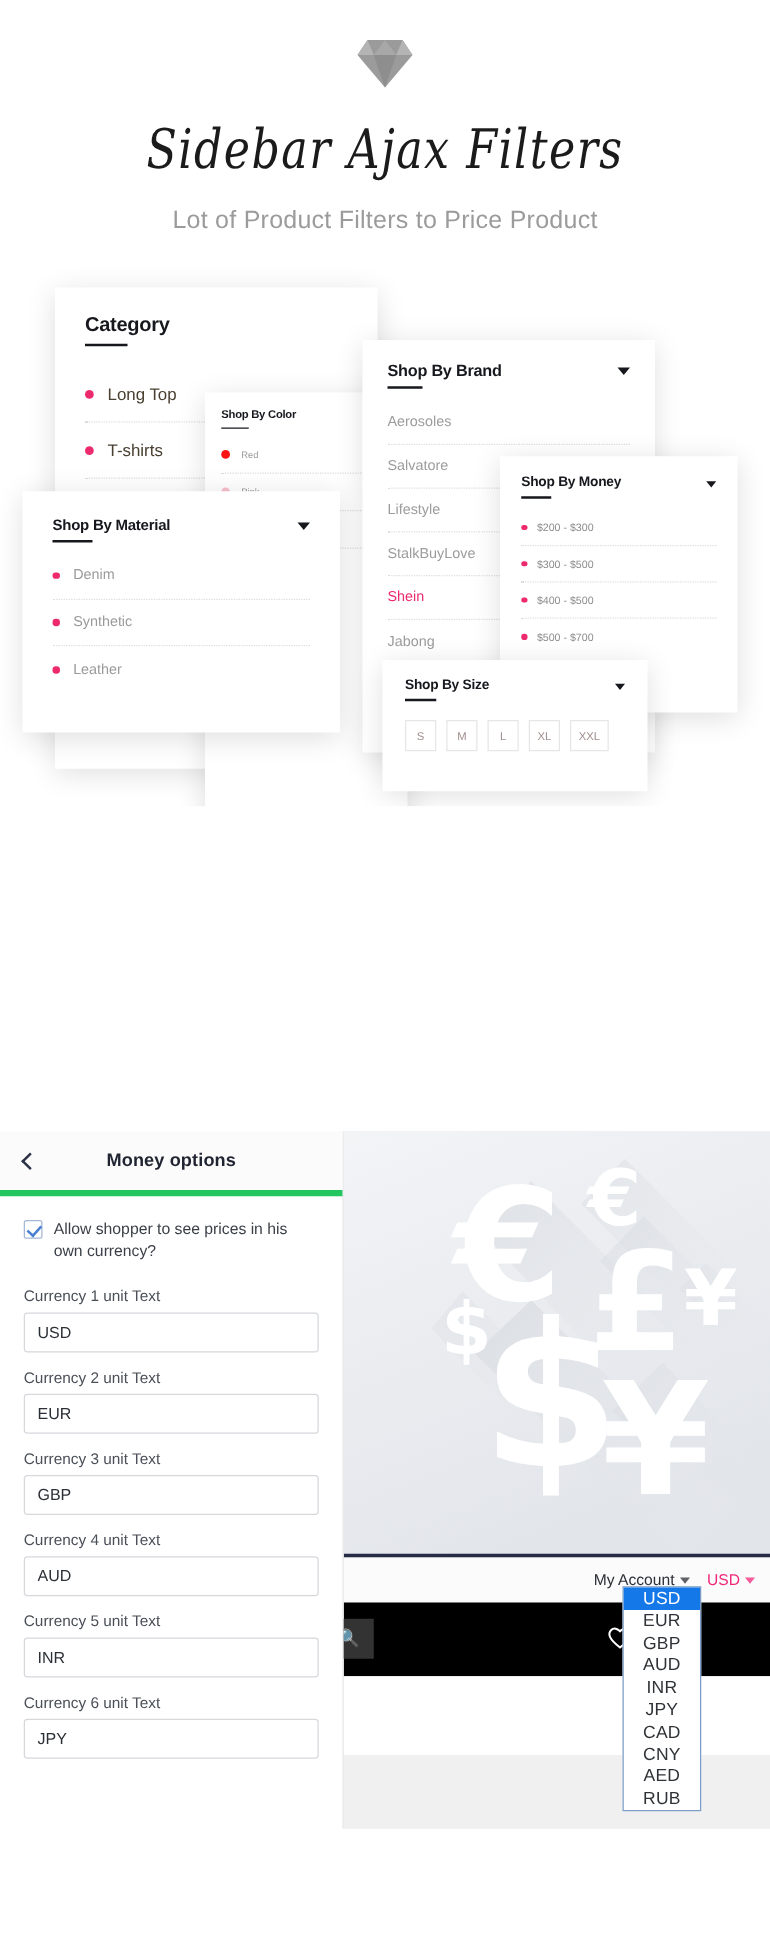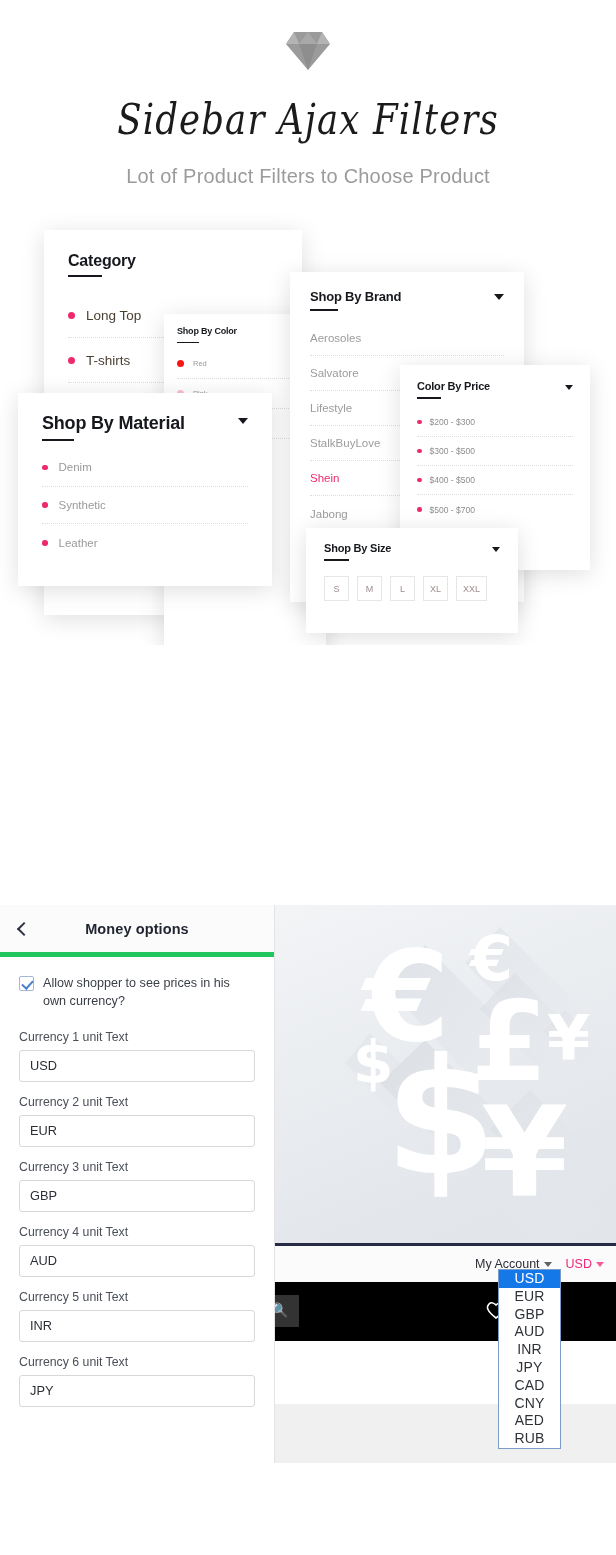--- a/index.html
+++ b/index.html
@@ -98,21 +98,21 @@
   #card-price { left: 400px; top: 160px; width: 190px; height: 205px; padding: 15px 17px; }
   #card-price .ftitle { font-size: 11px; }
   #card-price .ftitle::after { width:24px; }
   #card-price .frow { height: 29px; }
   #card-price .flabel { font-size: 8.5px; color:#8d8d8d; }
   #card-price .bullet { width:4.5px;height:4.5px; margin-right:8px; }
   #card-price .caret { border-left-width:4px;border-right-width:4px;border-top-width:5px;}
 
   
   #card-material { left: 18px; top: 188px; width: 254px; height: 193px; padding: 20px 24px; }
-  #card-material .ftitle { font-size: 18px; }
+  #card-material .ftitle { font-size: 12px; }
   #card-material .ftitle::after { width:32px; }
   #card-material .frow { height: 37.5px; }
   #card-material .flabel { font-size: 11.5px; color:#9a9a9a; }
   #card-material .bullet { width:5.5px;height:5.5px; }
   #card-material .list { margin-top: 8px; }
 
   
   #card-size { left: 306px; top: 323px; width: 212px; height: 105px; padding: 14px 18px; }
   #card-size .ftitle { font-size: 11px; }
   #card-size .ftitle::after { width:25px; }
@@ -211,21 +211,21 @@
 
   <div class="section-head" style="position:absolute;left:0;top:30px;width:616px;">
     <svg class="diamond-icon" width="46" height="42" viewBox="0 0 46 42">
       <path d="M9 2 L37 2 L45 14 L23 40 L1 14 Z" fill="#9b9b9b"></path>
       <path d="M9 2 L14 14 L1 14 Z" fill="#b4b4b4"></path>
       <path d="M37 2 L32 14 L45 14 Z" fill="#b4b4b4"></path>
       <path d="M14 14 L23 2 L32 14 Z" fill="#a8a8a8"></path>
       <path d="M14 14 L32 14 L23 40 Z" fill="#8e8e8e"></path>
     </svg>
     <div class="script-title" style="margin-top:28px;">Sidebar Ajax Filters</div>
-    <div class="sub-title" style="margin-top:24px;">Lot of Product Filters to Choose Product</div>
+    <div class="sub-title" style="margin-top:24px;">Lot of Product Filters to Price Product</div>
   </div>
 
   <div class="showcase">
 
     <div class="leaf-wrap">
       <svg class="leaf" width="290" height="290" viewBox="0 0 290 290">
         <defs>
           <linearGradient id="lg1" x1="0" y1="0" x2="1" y2="1">
             <stop offset="0%" stop-color="#bedd9a"></stop>
               <stop offset="50%" stop-color="#6fae52"></stop>
@@ -341,21 +341,21 @@
           <span class="flabel active">Shein</span>
         </div>
         <div class="frow">
           <span class="flabel">Jabong</span>
         </div>
       </div>
     </div>
 
     <div class="fcard" id="card-price" style="z-index:5;">
       <div class="ftitle-row">
-        <div class="ftitle">Color By Price</div>
+        <div class="ftitle">Shop By Money</div>
         <div class="caret"></div>
       </div>
       <div class="list" style="margin-top:9px;">
         <div class="frow">
           <span class="bullet"></span>
           <span class="flabel">$200 - $300</span>
         </div>
         <div class="frow">
           <span class="bullet"></span>
           <span class="flabel">$300 - $500</span>

